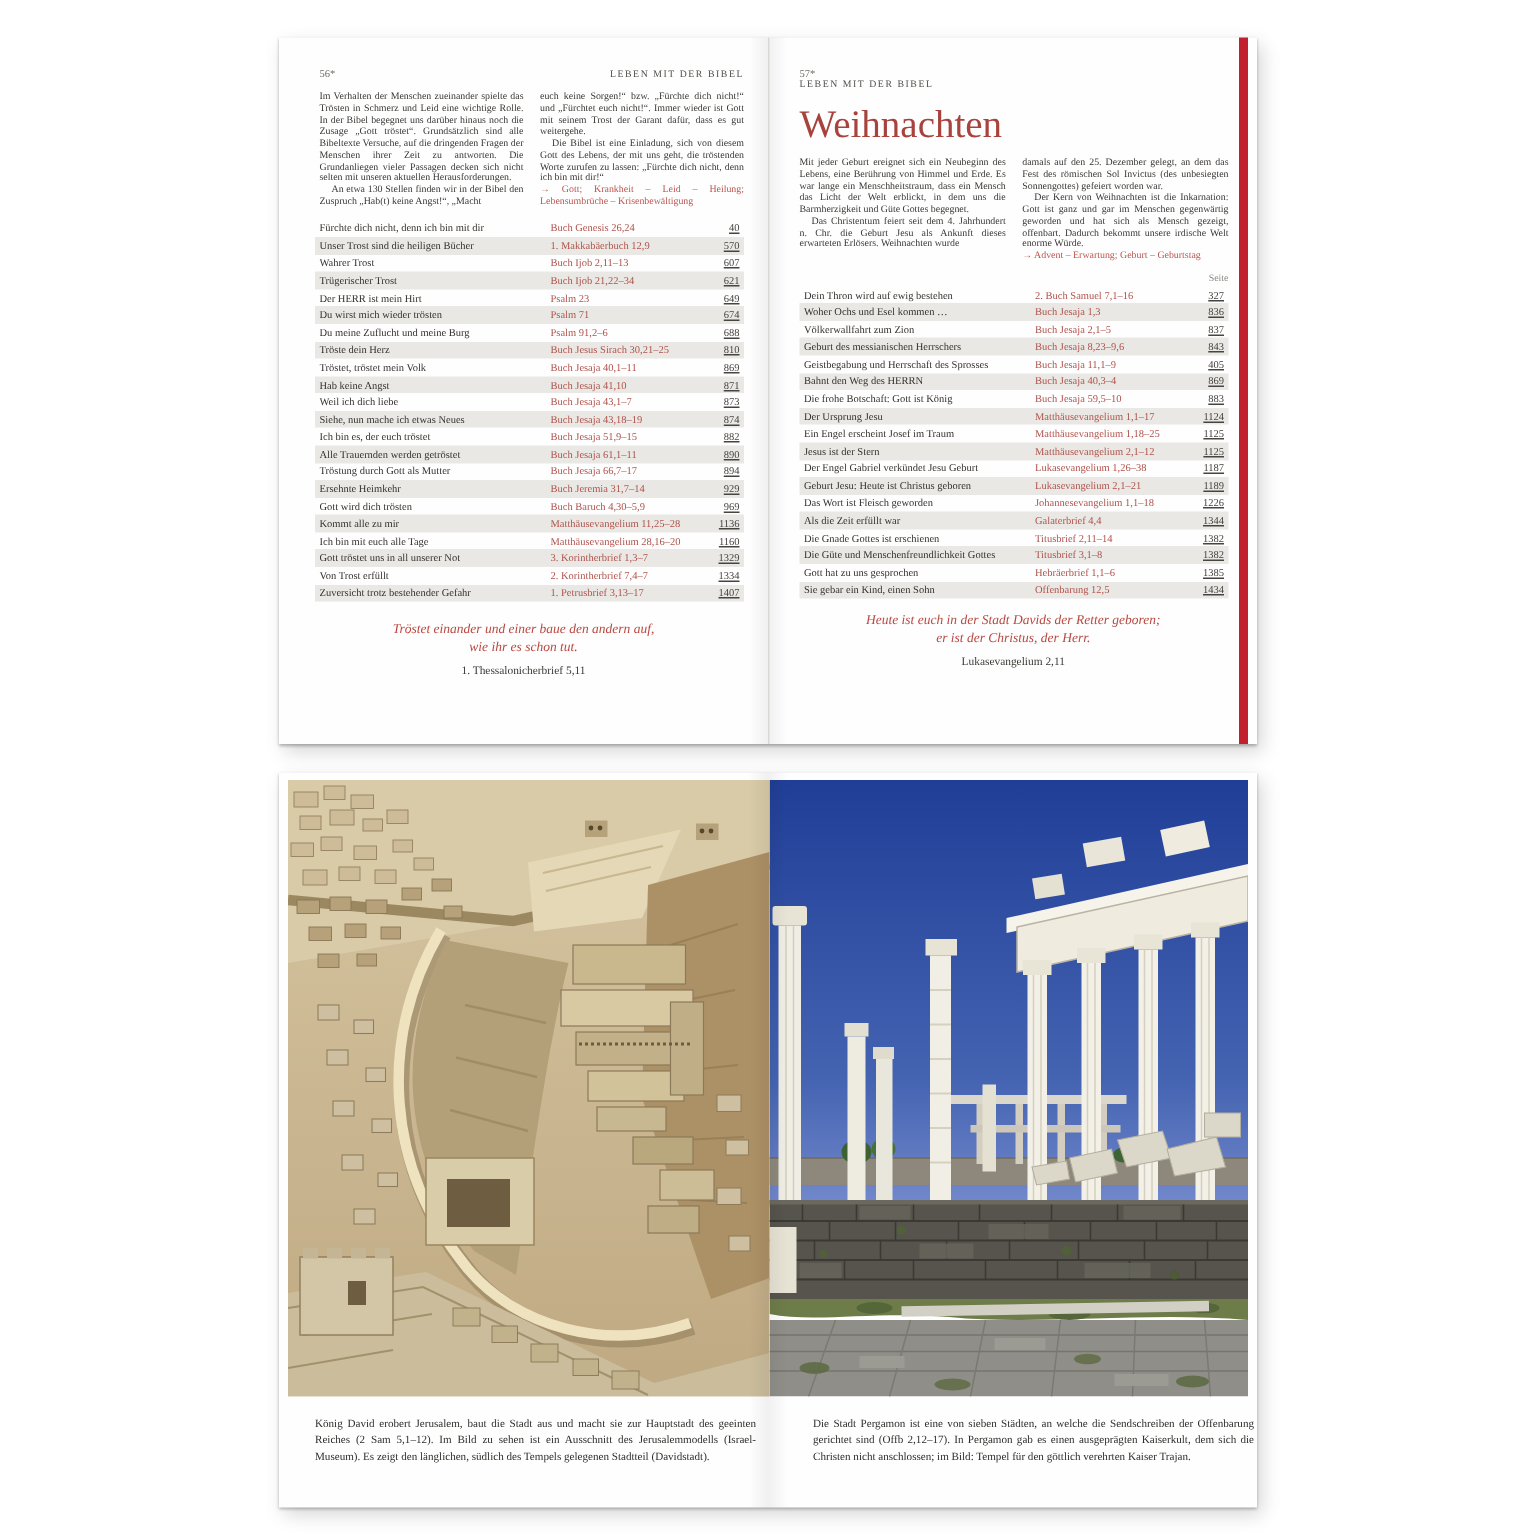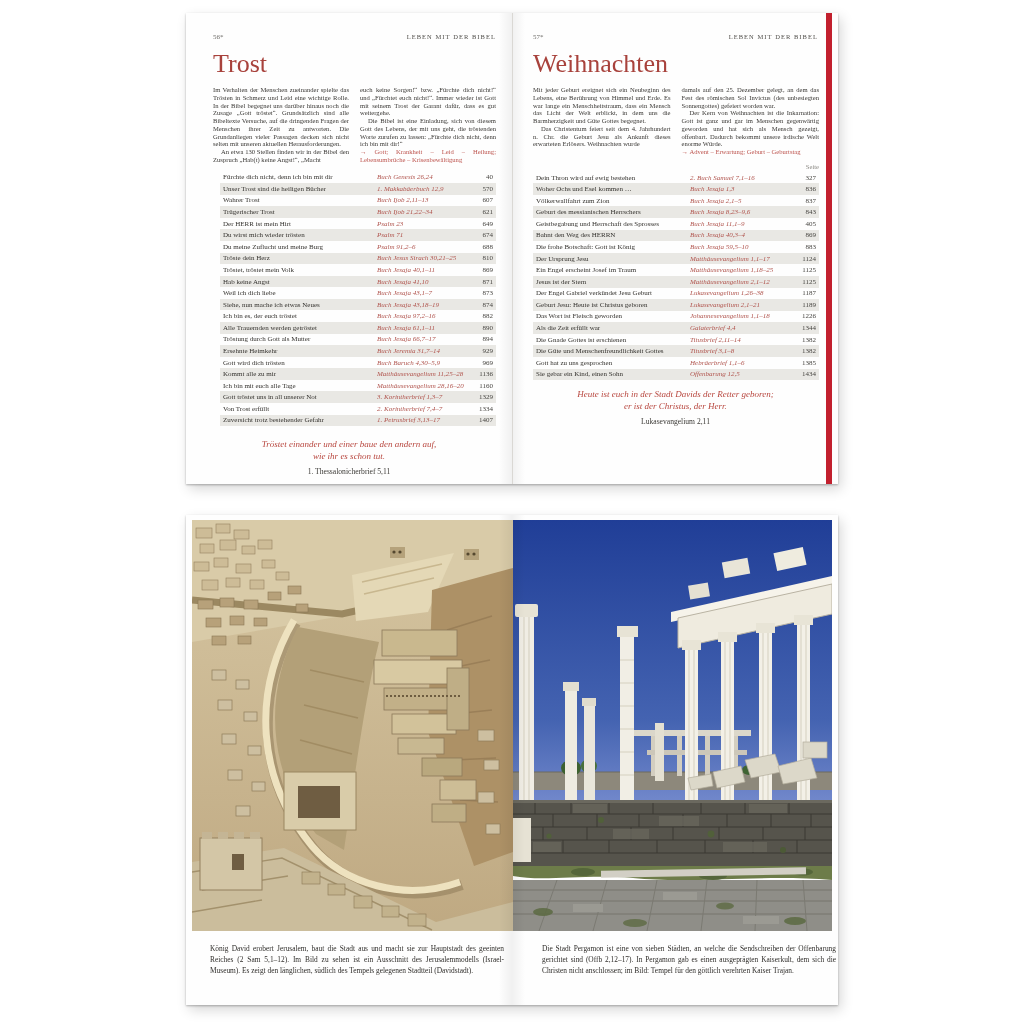--- a/index.html
+++ b/index.html
@@ -1,46 +1,46 @@
 <!DOCTYPE html>
 <html><head>
 <meta charset="utf-8">
 <style>
   html,body{margin:0;padding:0;}
   body{width:1024px;height:1024px;position:relative;background:#ffffff;overflow:hidden;
        font-family:"Liberation Serif","DejaVu Serif",serif;}
   .spread{position:absolute;background:#fefefe;
           box-shadow:0 1px 2px rgba(0,0,0,.28), 3px 5px 12px rgba(0,0,0,.16);}
-  #spread-top{left:186px;top:13px;width:652px;height:471px;display:flex;}
+  #spread-top{left:186px;top:25px;width:652px;height:471px;display:flex;}
   #spread-bottom{left:186px;top:515px;width:652px;height:490px;}
   .fold{position:absolute;left:50%;top:0;bottom:0;width:26px;transform:translateX(-50%);
         background:linear-gradient(90deg,rgba(0,0,0,0),rgba(0,0,0,.055) 50%,rgba(0,0,0,0));
         pointer-events:none;z-index:5;}
   .page{width:326px;position:relative;box-sizing:border-box;}
   .page.rightpg{width:326px;border-left:1px solid #e6e4e0;}
   .pg-head{display:flex;justify-content:space-between;align-items:baseline;padding:20px 16px 0 27px;}
-  .rightpg .pg-head{padding:20px 20px 0 20px;}
+  .rightpg .pg-head{padding:20px 20px 0 20px;flex-direction:column;}
   .pg-num{font-size:7px;color:#6e6c68;}
   .run-head{font-size:6.5px;letter-spacing:1.05px;color:#514f4b;}
   .title{margin:8px 16px 0 27px;font-size:26px;line-height:29px;font-weight:400;color:#a8423c;}
   .rightpg .title{margin-left:20px;}
   .intro{display:flex;gap:11px;margin:8px 16px 0 27px;}
   .rightpg .intro{margin:8px 19px 0 20px;}
   .icol{flex:1;font-size:6.6px;line-height:7.75px;text-align:justify;color:#3a3835;}
   .icol p{margin:0;}
   .icol p.ind{text-indent:8px;}
   .xref{color:#bd544e;}
   .seite{text-align:right;font-size:6.6px;color:#8c8a85;margin:7px 19px 0 20px;}
-  .btable{margin:8px 16px 0 34px;}
+  .btable{margin:8px 16px 0 24px;}
   .rightpg .btable{margin:2px 19px 0 20px;}
   .t-row{display:flex;align-items:baseline;padding:1.8px 3px 1.7px 3px;font-size:7px;line-height:8.1px;}
   .t-row:nth-child(even){background:#e9e8e4;}
   .tt{width:150px;flex:none;color:#34322e;white-space:nowrap;overflow:hidden;padding-right:4px;}
-  .tr2{flex:1;color:#b0534c;white-space:nowrap;overflow:hidden;font-style:italic;}
-  .tp{width:26px;flex:none;text-align:right;color:#474541;}
+  .tr2{flex:1;color:#b0534c;white-space:nowrap;overflow:hidden;}
+  .tp{width:26px;flex:none;text-align:right;color:#474541;text-decoration:underline;}
   .quote{margin-top:12px;text-align:center;font-style:italic;color:#b8473f;font-size:9px;line-height:12px;}
   .rightpg .quote{margin-top:8px;}
   .quote-ref{margin-top:4px;text-align:center;font-style:normal;color:#3b3935;font-size:7.6px;}
   .red-bar{position:absolute;right:6px;top:0;bottom:0;width:6px;background:#c2202e;z-index:6;}
   .photos{position:absolute;left:6px;top:5px;width:640px;height:411px;display:flex;}
   .photo{height:411px;display:block;}
   .photo svg{display:block;}
   .cap{position:absolute;top:428px;width:294px;font-size:7.4px;line-height:11px;
        text-align:justify;color:#2f2d2a;}
   .cap-left{left:24px;}
@@ -50,21 +50,20 @@
 <body>
 
 <div class="spread" id="spread-top">
   <div class="fold"></div>
 
   <div class="page">
     <div class="pg-head">
       <span class="pg-num">56*</span>
       <span class="run-head">LEBEN MIT DER BIBEL</span>
     </div>
-    <h1 class="title">Trost</h1>
     <div class="intro">
       <div class="icol">
         <p>Im Verhalten der Menschen zueinander spielte das Trösten in Schmerz und Leid eine wichtige Rolle. In der Bibel begegnet uns darüber hinaus noch die Zusage „Gott tröstet“. Grundsätzlich sind alle Bibeltexte Versuche, auf die dringenden Fragen der Menschen ihrer Zeit zu antworten. Die Grundanliegen vieler Passagen decken sich nicht selten mit unseren aktuellen Herausforderungen.</p>
         <p class="ind">An etwa 130 Stellen finden wir in der Bibel den Zuspruch „Hab(t) keine Angst!“, „Macht</p>
       </div>
       <div class="icol">
         <p>euch keine Sorgen!“ bzw. „Fürchte dich nicht!“ und „Fürchtet euch nicht!“. Immer wieder ist Gott mit seinem Trost der Garant dafür, dass es gut weitergehe.</p>
         <p class="ind">Die Bibel ist eine Einladung, sich von diesem Gott des Lebens, der mit uns geht, die tröstenden Worte zurufen zu lassen: „Fürchte dich nicht, denn ich bin mit dir!“</p>
         <p class="xref">→ Gott; Krankheit – Leid – Heilung; Lebensumbrüche – Krisenbewältigung</p>
       </div>
@@ -125,21 +124,21 @@
           <span class="tr2">Buch Jesaja 43,1–7</span>
           <span class="tp">873</span>
         </div>
         <div class="t-row">
           <span class="tt">Siehe, nun mache ich etwas Neues</span>
           <span class="tr2">Buch Jesaja 43,18–19</span>
           <span class="tp">874</span>
         </div>
         <div class="t-row">
           <span class="tt">Ich bin es, der euch tröstet</span>
-          <span class="tr2">Buch Jesaja 97,2–16</span>
+          <span class="tr2">Buch Jesaja 51,9–15</span>
           <span class="tp">882</span>
         </div>
         <div class="t-row">
           <span class="tt">Alle Trauernden werden getröstet</span>
           <span class="tr2">Buch Jesaja 61,1–11</span>
           <span class="tp">890</span>
         </div>
         <div class="t-row">
           <span class="tt">Tröstung durch Gott als Mutter</span>
           <span class="tr2">Buch Jesaja 66,7–17</span>

